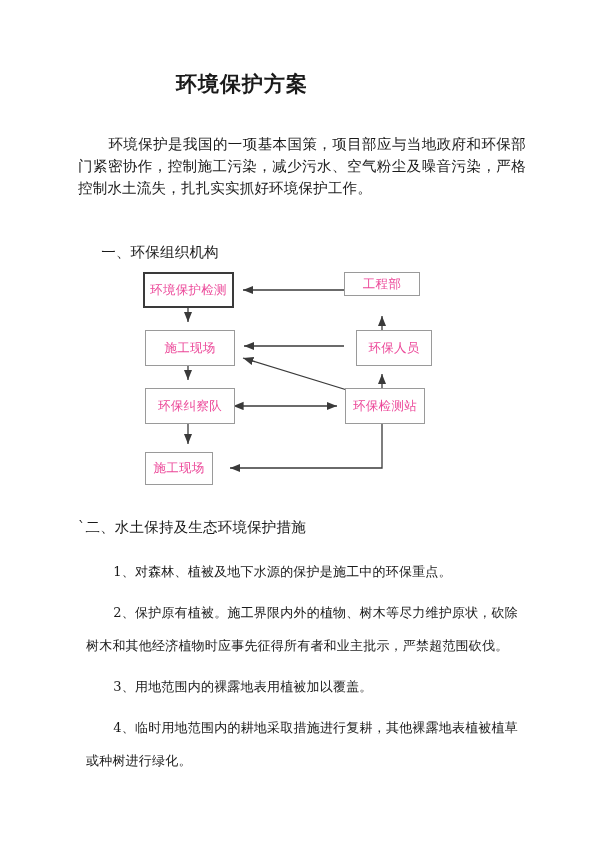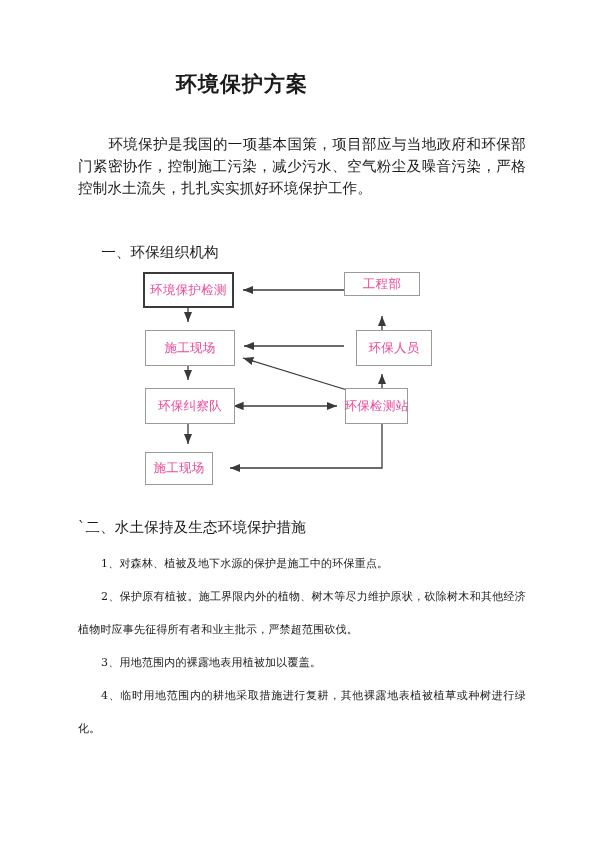--- a/index.html
+++ b/index.html
@@ -105,26 +105,26 @@
   }
 
   
   .list-block {
     position: absolute;
     left: 78px;
     top: 547px;
     width: 448px;
   }
   .list-item {
-    font-size: 11px;
+    font-size: 13px;
     line-height: 33px;
     text-align: justify;
     text-justify: inter-ideograph;
     text-indent: 2.1em;
-    margin: 0;
+    margin: 8px;
     letter-spacing: 0.2px;
   }
 </style>
 </head>
 <body>
 
 <div class="page">
 
   <div class="doc-title">环境保护方案</div>
 
@@ -171,21 +171,21 @@
     <div class="node strong" style="left:143px; top:272px; width:91px; height:36px;">环境保护检测</div>
 
     <div class="node" style="left:344px; top:272px; width:76px; height:24px;">工程部</div>
 
     <div class="node" style="left:145px; top:330px; width:90px; height:36px;">施工现场</div>
 
     <div class="node" style="left:344px; top:330px; width:76px; height:36px;margin-left:12px;">环保人员</div>
 
     <div class="node" style="left:145px; top:388px; width:90px; height:36px;">环保纠察队</div>
 
-    <div class="node" style="left:345px; top:388px; width:63px; height:36px;">环保检测站</div>
+    <div class="node" style="left:345px; top:388px; width:80px; height:36px;">环保检测站</div>
 
     <div class="node" style="left:145px; top:452px; width:68px; height:33px;">施工现场</div>
   </div>
 
   <div class="section-2">`二、水土保持及生态环境保护措施</div>
 
   <div class="list-block">
     <p class="list-item">1、对森林、植被及地下水源的保护是施工中的环保重点。</p>
     <p class="list-item">2、保护原有植被。施工界限内外的植物、树木等尽力维护原状，砍除树木和其他经济植物时应事先征得所有者和业主批示，严禁超范围砍伐。</p>
     <p class="list-item">3、用地范围内的裸露地表用植被加以覆盖。</p>

